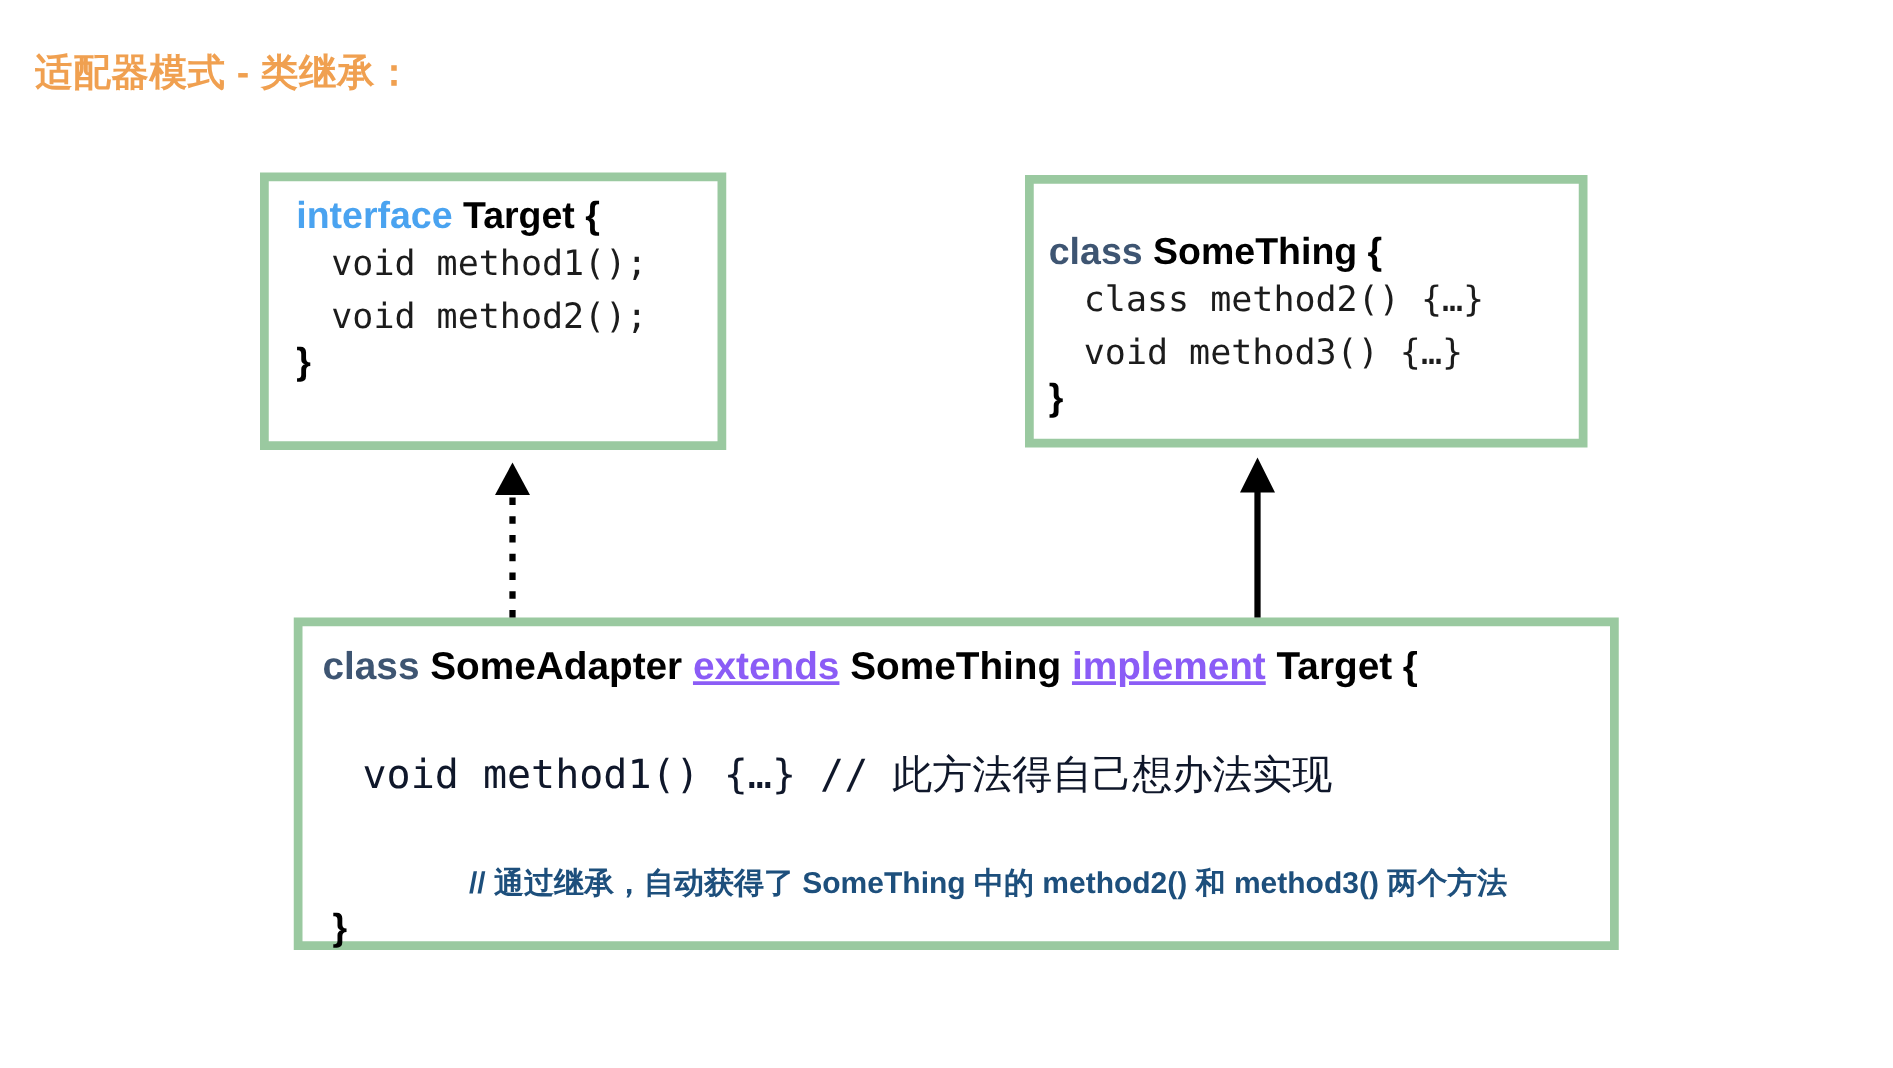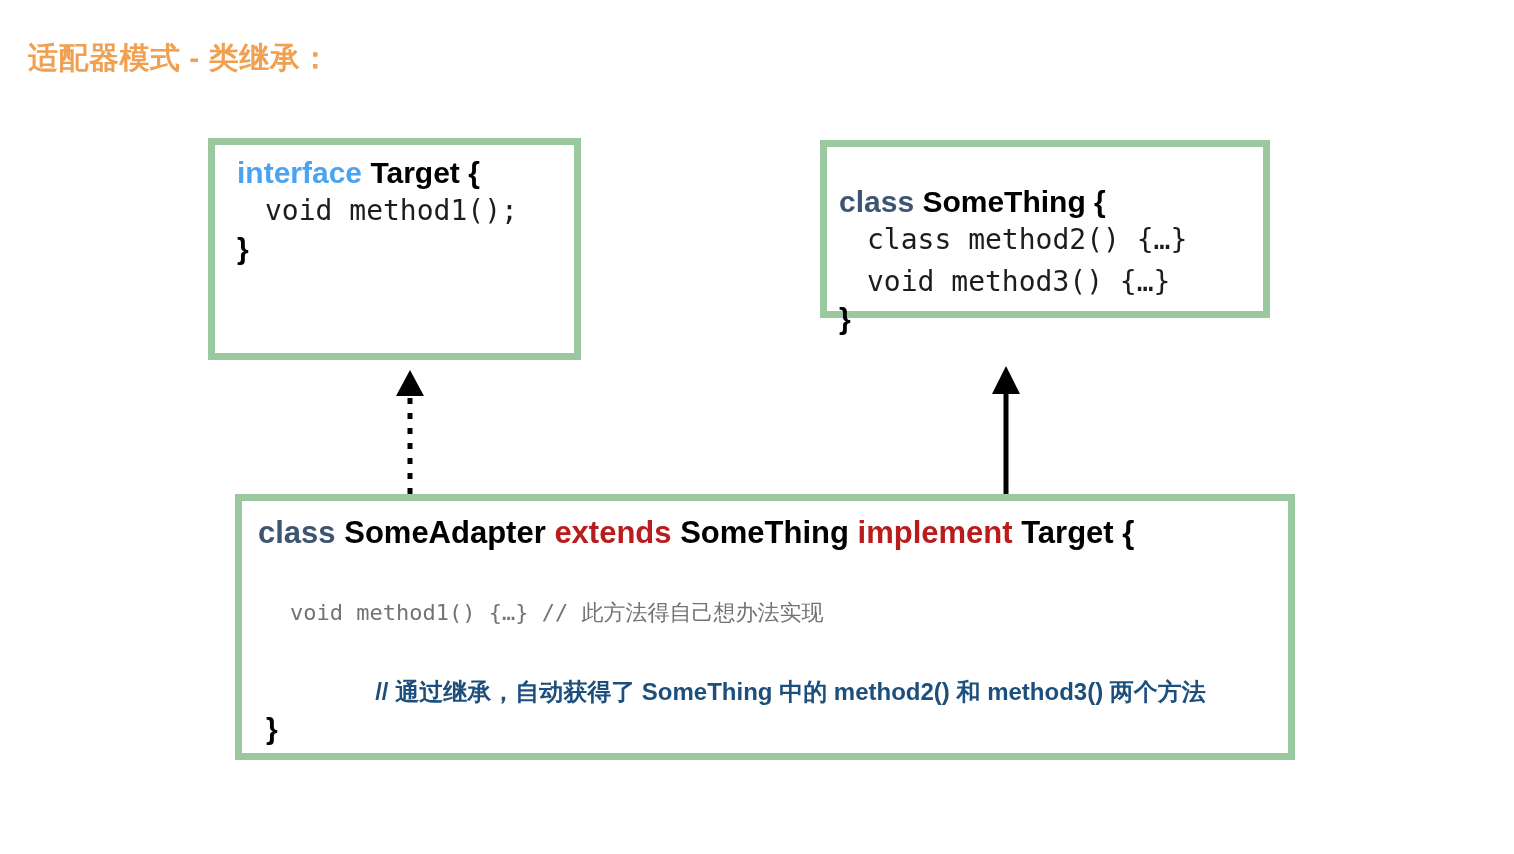--- a/index.html
+++ b/index.html
@@ -41,21 +41,21 @@
     top: 138px;
     width: 373px;
     height: 222px;
     padding: 10px 0 16px 22px;
   }
 
   #box-something {
     left: 820px;
     top: 140px;
     width: 450px;
-    height: 178px;
+    height: 218px;
     padding: 37px 0 0 12px;
   }
 
   #box-adapter {
     left: 235px;
     top: 494px;
     width: 1060px;
     height: 266px;
     padding: 14px 0 0 16px;
   }
@@ -64,21 +64,21 @@
   .decl-line {
     font-family: "Liberation Sans", "DejaVu Sans", sans-serif;
     font-size: 30px;
     font-weight: bold;
     color: #000000;
     white-space: nowrap;
     line-height: 1.18;
   }
   .kw-interface { color: #4aa3f0; }
   .kw-class     { color: #3e5572; }
-  .kw-rel       { color: #b91c1c; }
+  .kw-rel       { color: #8b5cf6; text-decoration: underline; }
 
   .code-line {
     font-family: "DejaVu Sans Mono", "Liberation Mono", monospace;
     font-size: 28px;
     color: #1c1c1c;
     white-space: pre;
     line-height: 1.48;
     padding-left: 28px;
   }
 
@@ -88,22 +88,22 @@
     font-weight: bold;
     color: #000000;
     line-height: 1.15;
   }
 
   
   #box-adapter .decl-line { font-size: 31px; }
 
   .adapter-body {
     font-family: "DejaVu Sans Mono", "Liberation Mono", monospace;
-    font-size: 22px;
-    color: #737373;
+    font-size: 32px;
+    color: #0f172a;
     white-space: pre;
     padding-left: 32px;
     margin-top: 46px;
   }
 
   .adapter-comment {
     font-family: "Liberation Sans", "DejaVu Sans", sans-serif;
     font-size: 24px;
     font-weight: bold;
     color: #1d4f7c;
@@ -127,20 +127,21 @@
 <body>
 
 <div class="slide-title">适配器模式 - 类继承：</div>
 
 <div class="uml-box" id="box-target">
   <div class="decl-line">
     <span class="kw-interface">interface</span>
     <span>Target {</span>
   </div>
   <div class="code-line">void method1();</div>
+  <div class="code-line">void method2();</div>
   <div class="brace-close">}</div>
 </div>
 
 <div class="uml-box" id="box-something">
   <div class="decl-line">
     <span class="kw-class">class</span>
     <span>SomeThing {</span>
   </div>
   <div class="code-line">class method2() {…}</div>
   <div class="code-line">void method3() {…}</div>

